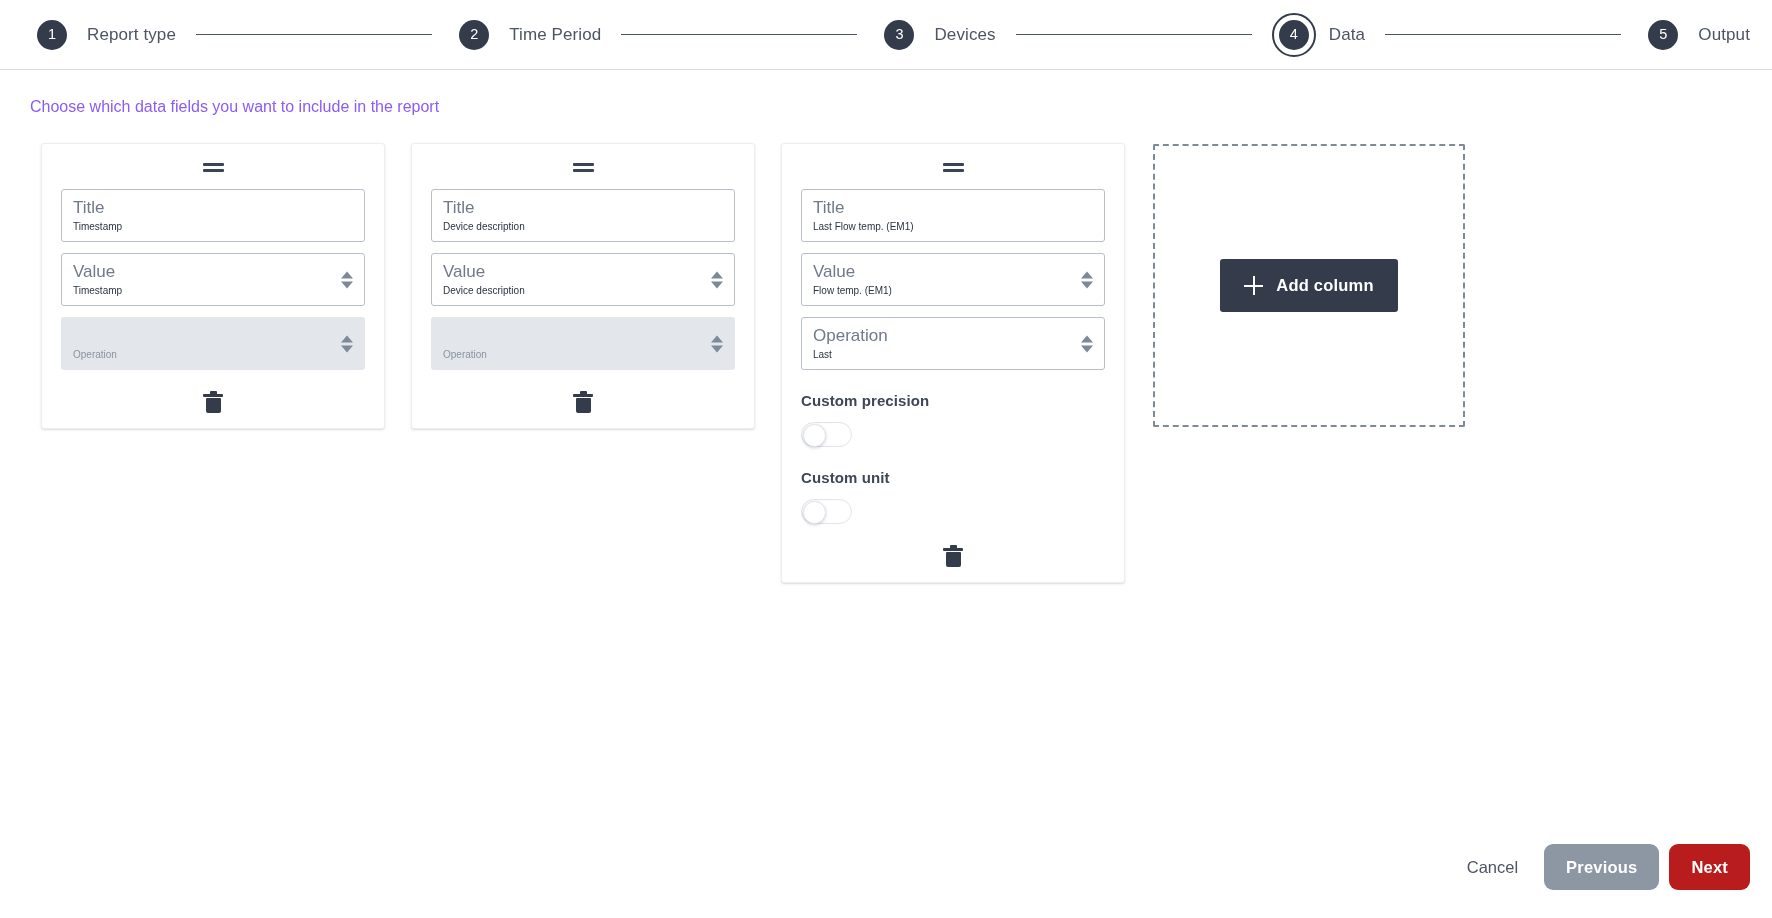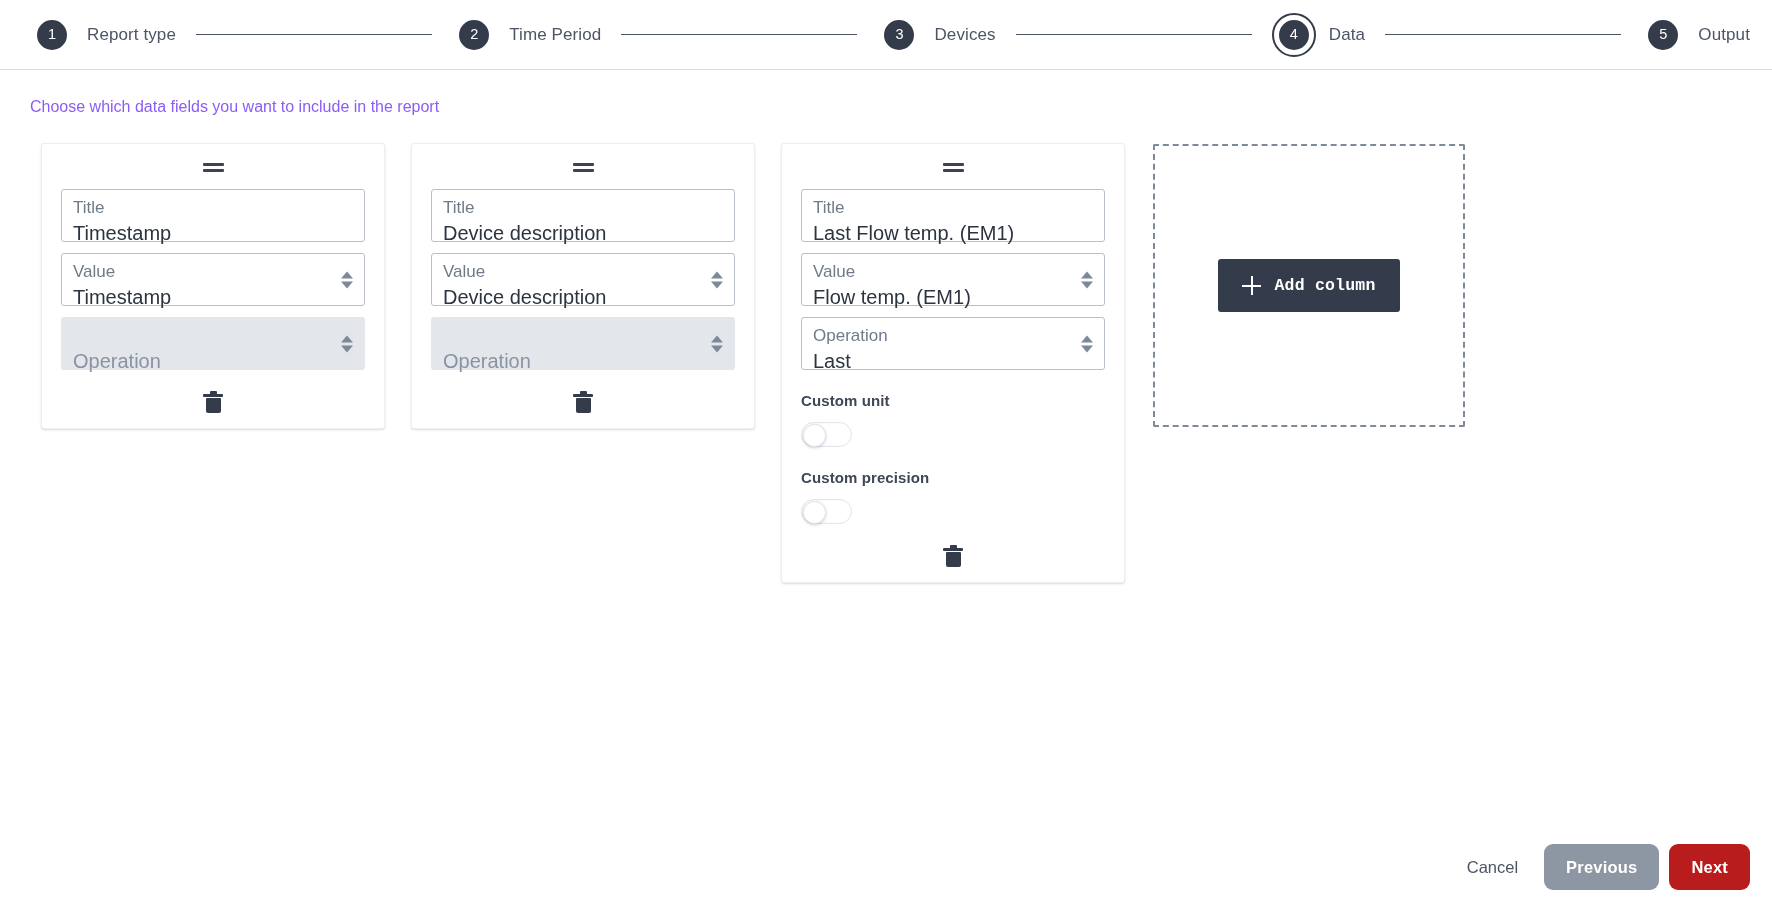--- a/index.html
+++ b/index.html
@@ -120,21 +120,21 @@
   .field-label {
     display: block;
     font-size: 17px;
     color: #707a89;
     line-height: 1.25;
     white-space: nowrap;
     overflow: hidden;
   }
   .field-value {
     display: block;
-    font-size: 20px;
+    font-size: 10px;
     color: #2c3440;
     line-height: 1.3;
     margin-top: 2px;
     white-space: nowrap;
     overflow: hidden;
   }
   .field.disabled .field-label { visibility: hidden; }
   .field.disabled .field-value {
     color: #8a93a1;
     margin-top: 2px;
@@ -225,21 +225,21 @@
   }
   .btn-add {
     background: #343b4a;
     color: #ffffff;
     border: none;
     border-radius: 3px;
     height: 53px;
     padding: 0 24px;
     font-size: 16.5px;
     font-weight: bold;
-    font-family: Liberation Mono, monospace;
+    font-family: Liberation Sans, sans-serif;
     display: flex; align-items: center; gap: 13px;
     cursor: pointer;
     letter-spacing: .2px;
   }
   .plus {
     position: relative;
     width: 19px; height: 19px;
     flex: 0 0 auto;
   }
   .plus::before, .plus::after {
@@ -428,28 +428,28 @@
     <div class="field has-spinner">
       <span class="field-label">Operation</span>
       <span class="field-value">Last</span>
       <span class="spinner">
         <i class="up"></i>
         <i class="down"></i>
       </span>
     </div>
 
     <div class="toggle-group">
-      <div class="toggle-title">Custom unit</div>
+      <div class="toggle-title">Custom precision</div>
       <div class="toggle">
         <span class="knob"></span>
       </div>
     </div>
 
     <div class="toggle-group">
-      <div class="toggle-title">Custom precision</div>
+      <div class="toggle-title">Custom unit</div>
       <div class="toggle">
         <span class="knob"></span>
       </div>
     </div>
 
     <div class="trash-row">
       <span class="trash">
         <span class="tab"></span>
         <span class="lid"></span>
         <span class="can"></span>

